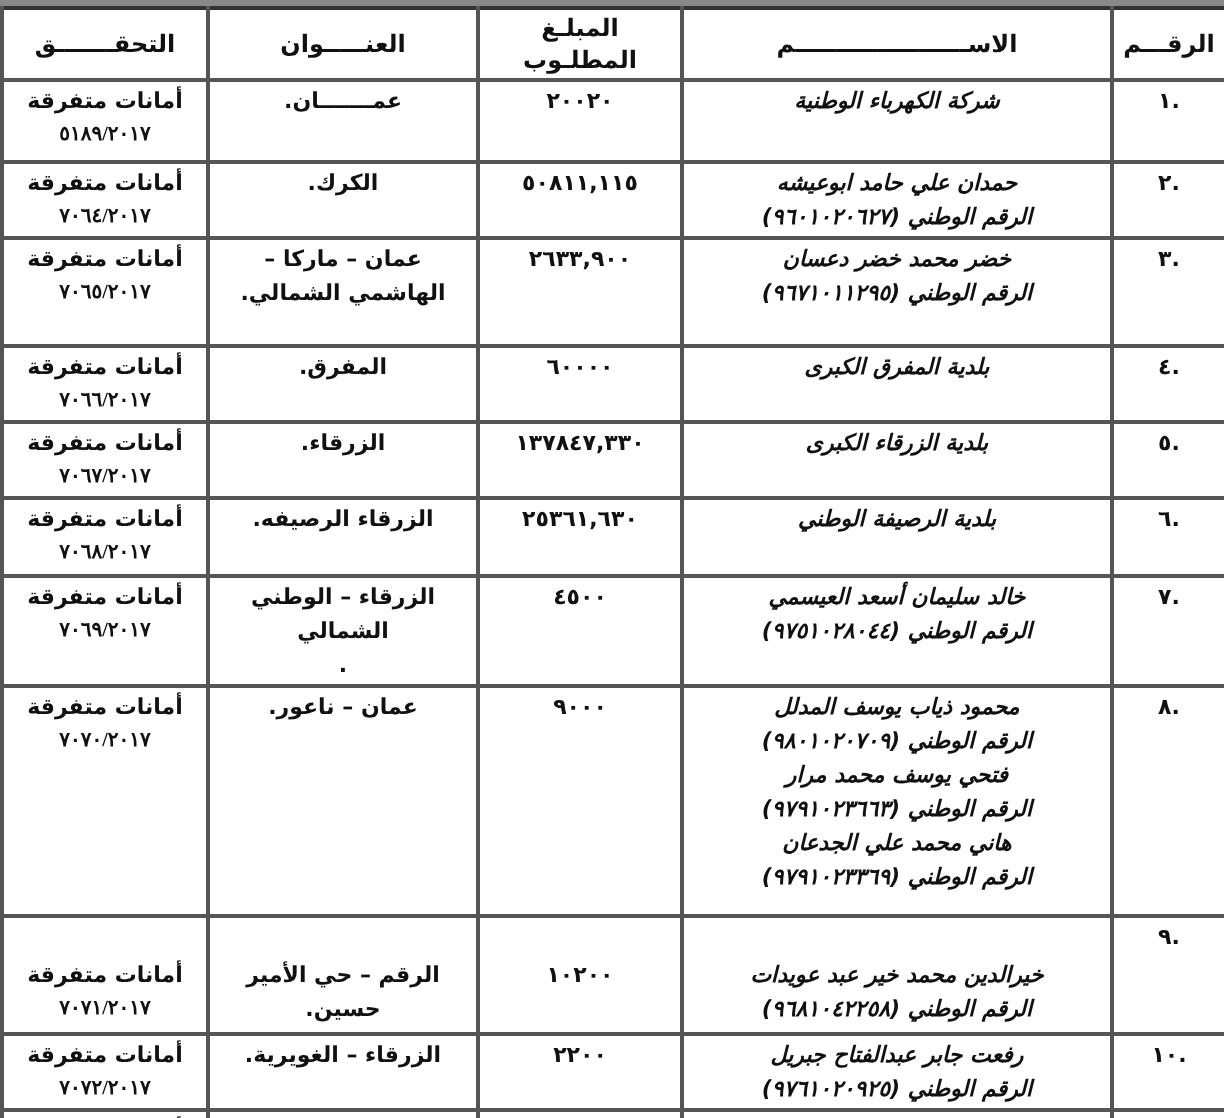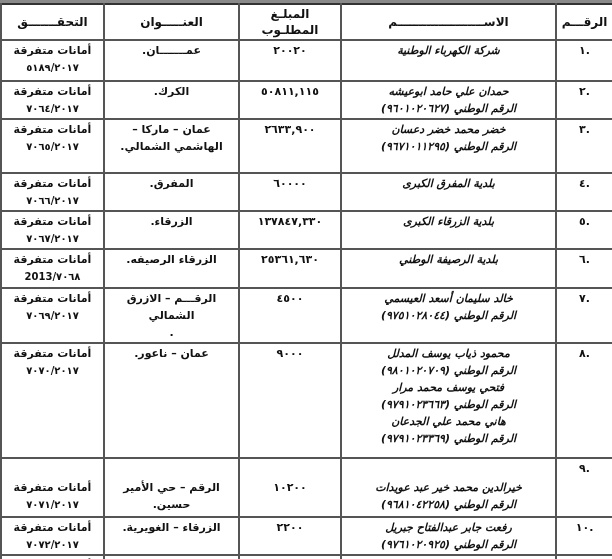--- a/index.html
+++ b/index.html
@@ -26,21 +26,21 @@
   }
   table.doc th {
     height: 16px; line-height: 16px; font-size: 12px; vertical-align: middle;
     border-top: 2px solid #333;
   }
   table.doc tr:last-child td { border-bottom: 3px solid #333; }
   td.num { text-align: right; padding-right: 10px; }
   td.name div { white-space: nowrap; font-style: italic; }
   td.amount { font-size: 10px; margin-left: 42px; }
   td.verify div { white-space: nowrap; font-size: 11px; }
-  td.verify .ref { font-size: 10px; }
+  td.verify .ref { font-size: 10px; font-family: Liberation Serif, serif; }
   .pad-top { padding-top: 20px !important; }
   col.c-num { width: 57px; }
   col.c-name { width: 215px; }
   col.c-amount { width: 102px; }
   col.c-addr { width: 135px; }
   col.c-verify { width: 103px; }
 </style>
 </head>
 <body>
 
@@ -141,32 +141,32 @@
           <td class="num">.٦</td>
           <td class="name">
             <div>بلدية الرصيفة الوطني</div>
           </td>
           <td class="amount">٢٥٣٦١,٦٣٠</td>
           <td class="addr">
             <div>الزرقاء الرصيفه.</div>
           </td>
           <td class="verify">
             <div>أمانات متفرقة</div>
-            <div class="ref">٧٠٦٨/2013</div>
+            <div class="ref">٧٠٦٨/٢٠١٧</div>
           </td>
         </tr>
         <tr style="height: 40px;">
           <td class="num">.٧</td>
           <td class="name">
             <div>خالد سليمان أسعد العيسمي</div>
             <div>الرقم الوطني (٩٧٥١٠٢٨٠٤٤)</div>
           </td>
           <td class="amount">٤٥٠٠</td>
           <td class="addr">
-            <div>الرقـــم – الازرق الشمالي</div>
+            <div>الزرقاء – الوطني الشمالي</div>
             <div>.</div>
           </td>
           <td class="verify">
             <div>أمانات متفرقة</div>
             <div class="ref">٧٠٦٩/٢٠١٧</div>
           </td>
         </tr>
         <tr style="height: 115px;">
           <td class="num">.٨</td>
           <td class="name">

